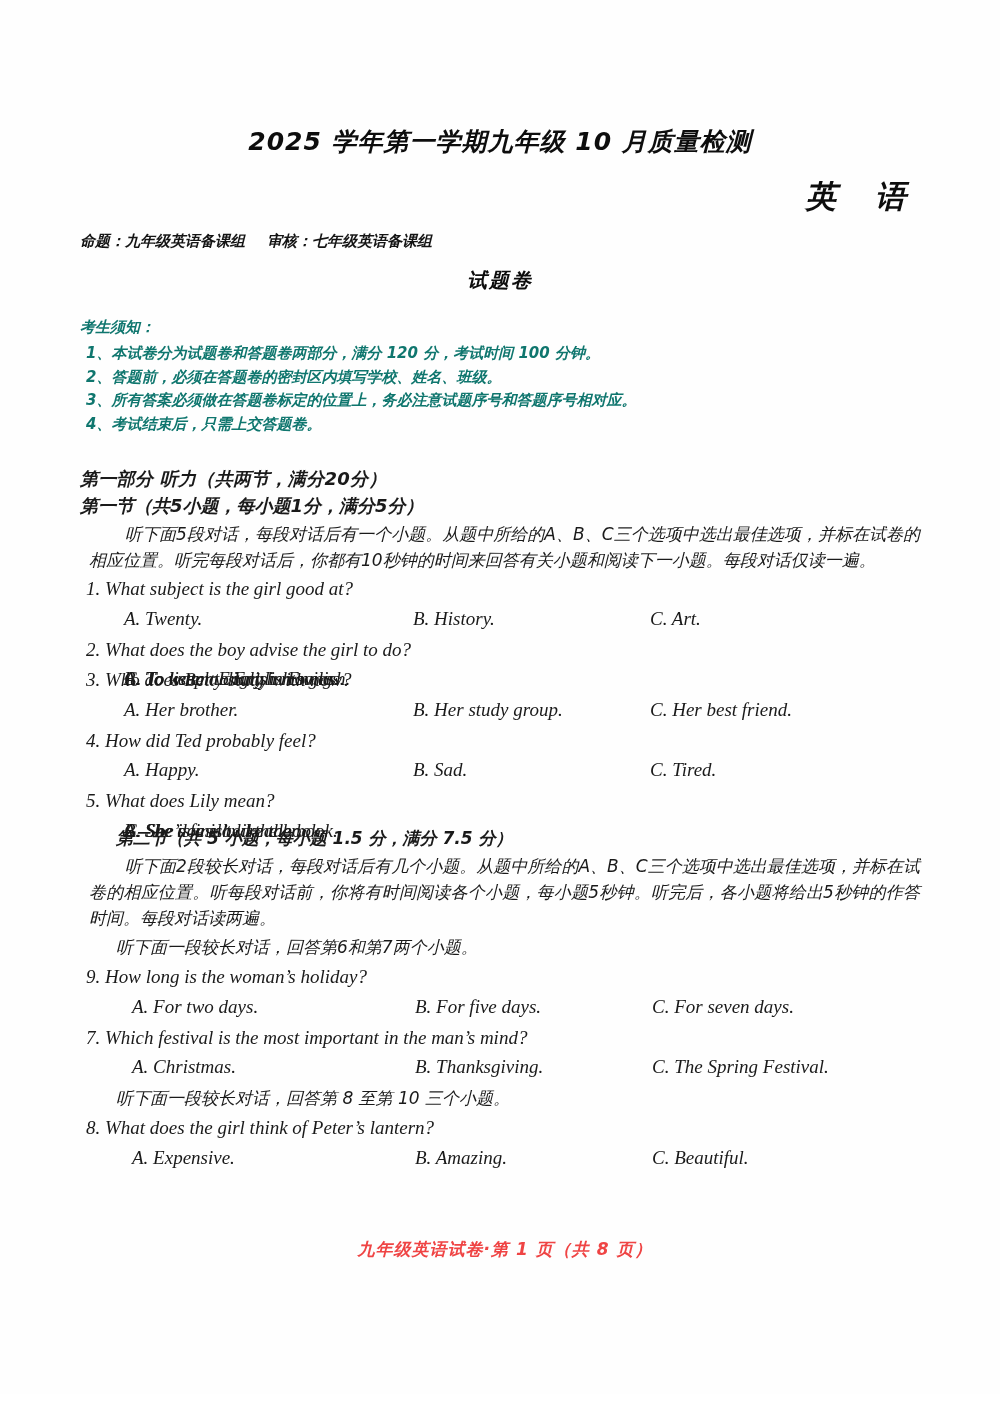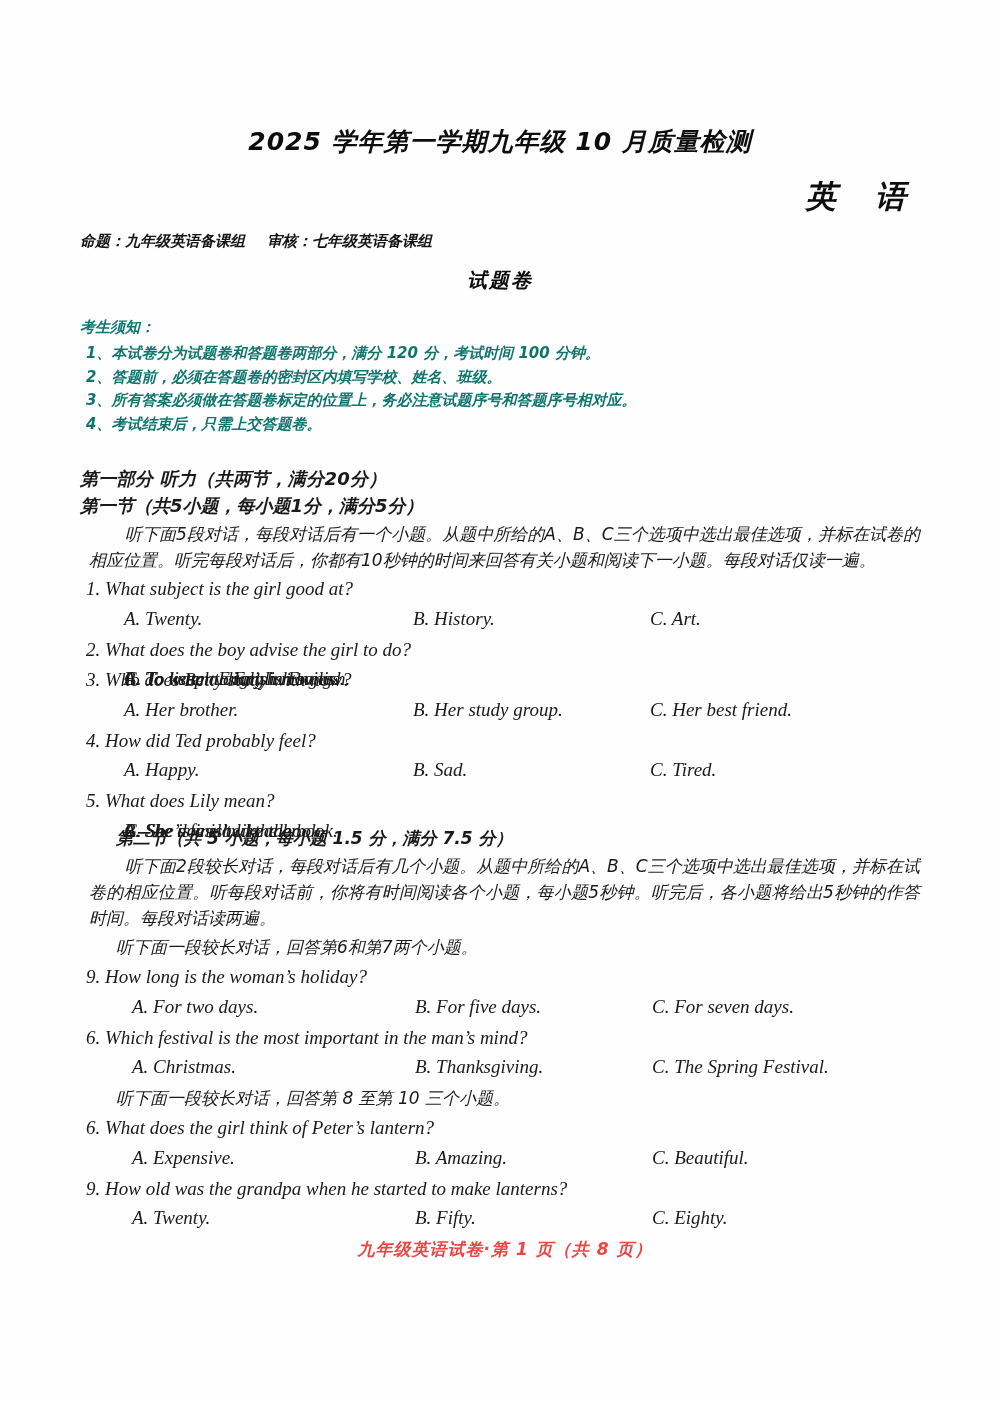--- a/index.html
+++ b/index.html
@@ -237,43 +237,35 @@
   <div class="q-block">
     <div class="q-stem">9. How long is the woman’s holiday?</div>
     <div class="opts wide">
       <span class="opt col-a">A. For two days.</span>
       <span class="opt col-b">B. For five days.</span>
       <span class="opt col-c">C. For seven days.</span>
     </div>
   </div>
 
   <div class="q-block">
-    <div class="q-stem">6. Which festival is the most important in the man’s mind?</div>
+    <div class="q-stem">7. Which festival is the most important in the man’s mind?</div>
     <div class="opts wide">
       <span class="opt col-a">A. Christmas.</span>
       <span class="opt col-b">B. Thanksgiving.</span>
       <span class="opt col-c">C. The Spring Festival.</span>
     </div>
   </div>
 
   <div class="cn-line">听下面一段较长对话，回答第 8 至第 10 三个小题。</div>
 
   <div class="q-block">
-    <div class="q-stem">6. What does the girl think of Peter’s lantern?</div>
+    <div class="q-stem">8. What does the girl think of Peter’s lantern?</div>
     <div class="opts wide">
       <span class="opt col-a">A. Expensive.</span>
       <span class="opt col-b">B. Amazing.</span>
       <span class="opt col-c">C. Beautiful.</span>
     </div>
   </div>
 
-  <div class="q-block">
-    <div class="q-stem">9. How old was the grandpa when he started to make lanterns?</div>
-    <div class="opts wide">
-      <span class="opt col-a">A. Twenty.</span>
-      <span class="opt col-b">B. Fifty.</span>
-      <span class="opt col-c">C. Eighty.</span>
-    </div>
-  </div>
 
   <div class="footer">九年级英语试卷·第 1 页（共 8 页）</div>
 
 </div>
 
 </body></html>

